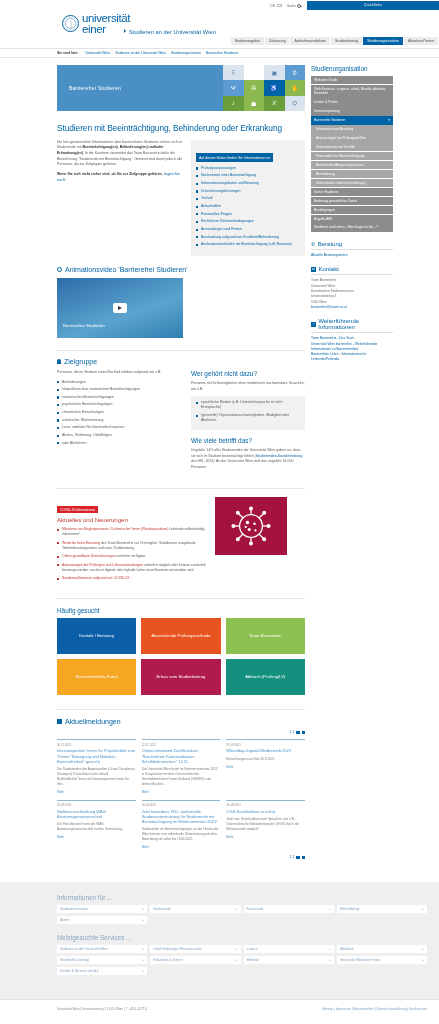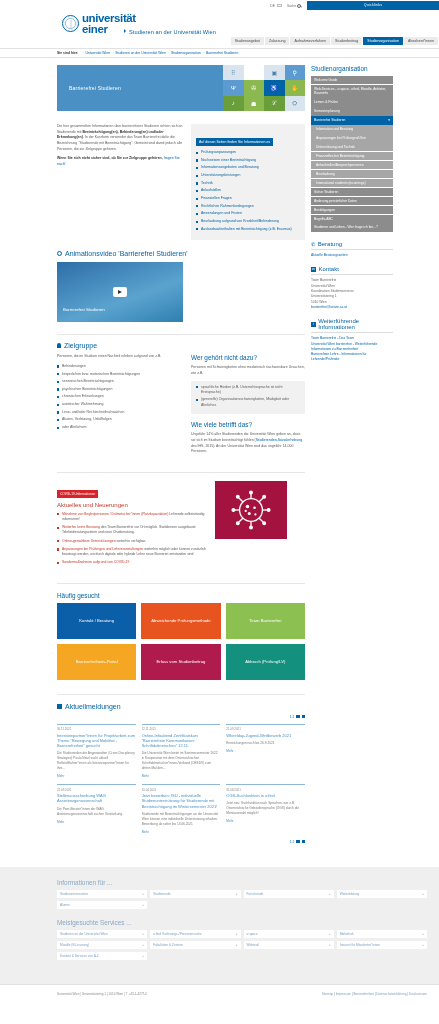--- a/index.html
+++ b/index.html
@@ -56,21 +56,21 @@
   .logo .seal::after {
     content: ""; position: absolute; inset: 2.4px; border-radius: 50%;
     border: .5px solid #9dbdd8;
   }
   .logo .seal::before {
     content: ""; position: absolute; left: 50%; top: 4px; width: 1px; height: 9px;
     background: #b9cfe2; transform: translateX(-50%);
   }
   .logo .wordmark { margin-left: 3px; line-height: .92; }
   .logo .wordmark span {
-    display: block; color: #0063a6; font-size: 11.5px; font-weight: 700;
+    display: block; color: #0063a6; font-size: 11.5px; font-weight: 400;
     letter-spacing: -.4px;
   }
   .site-title {
     position: absolute; left: 124px; top: 18px;
     font-size: 5.6px; color: #0063a6; letter-spacing: .1px;
   }
   .site-title .tri {
     display: inline-block; width: 0; height: 0; margin-right: 3px;
     border-left: 2.6px solid #0063a6;
     border-top: 2px solid transparent; border-bottom: 2px solid transparent;
@@ -295,20 +295,21 @@
         <div class="hi g1">✇</div>
         <div class="hi blue-dark">♿</div>
         <div class="hi g1">✋</div>
         <div class="hi g2">♪</div>
         <div class="hi g1">☗</div>
         <div class="hi g2">ℒ</div>
         <div class="hi b2">⛭</div>
       </div>
     </div>
 
+    <h1 class="section-h">Studieren mit Beeinträchtigung, Behinderung oder Erkrankung</h1>
     <div class="two-col">
       <div class="tc-left">
         <p class="body">
           <span>Die hier gesammelten Informationen über barrierefreies Studieren richten sich an Studierende mit </span><b>Beeinträchtigung(en), Behinderung(en) und/oder Erkrankung(en)</b><span>. In der Kurzform verwendet das Team Barrierefrei dafür die Bezeichnung "Studierende mit Beeinträchtigung". Gemeint sind damit jedoch alle Personen, die zur Zielgruppe gehören.</span>
         </p>
         <p class="body">
           <b>Wenn Sie sich nicht sicher sind, ob Sie zur Zielgruppe gehören, </b><a>fragen Sie nach!</a>
         </p>
       </div>
       <div class="tc-right">

